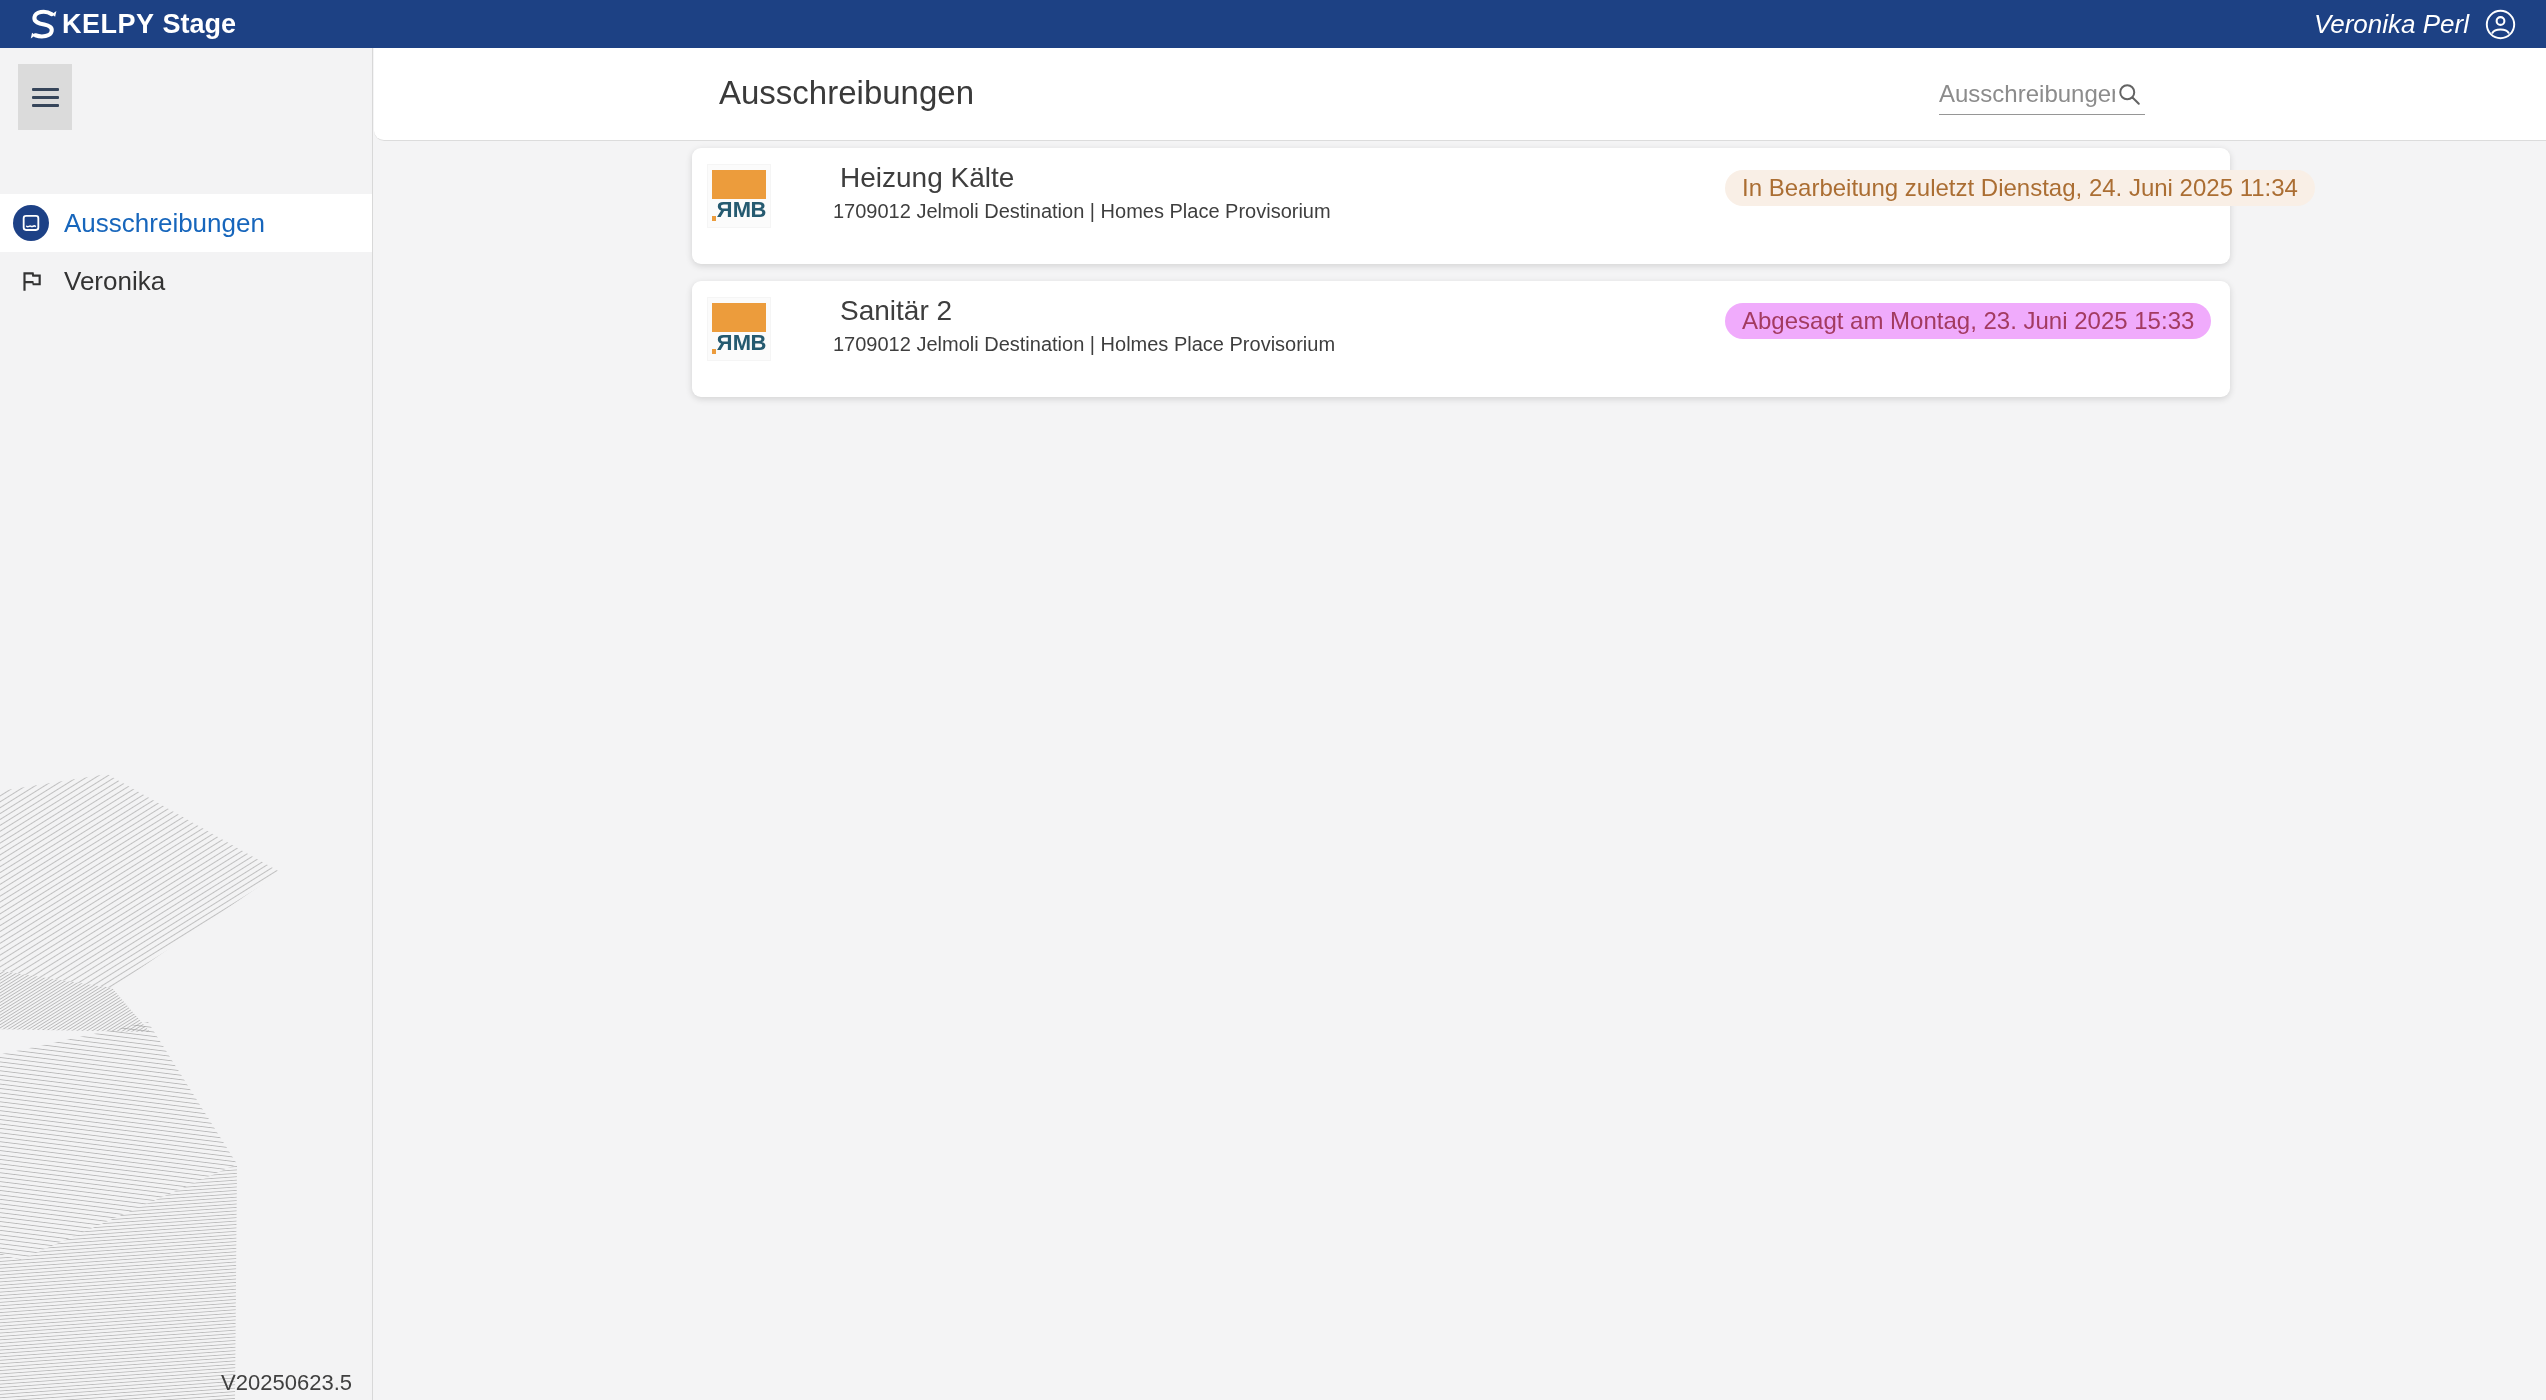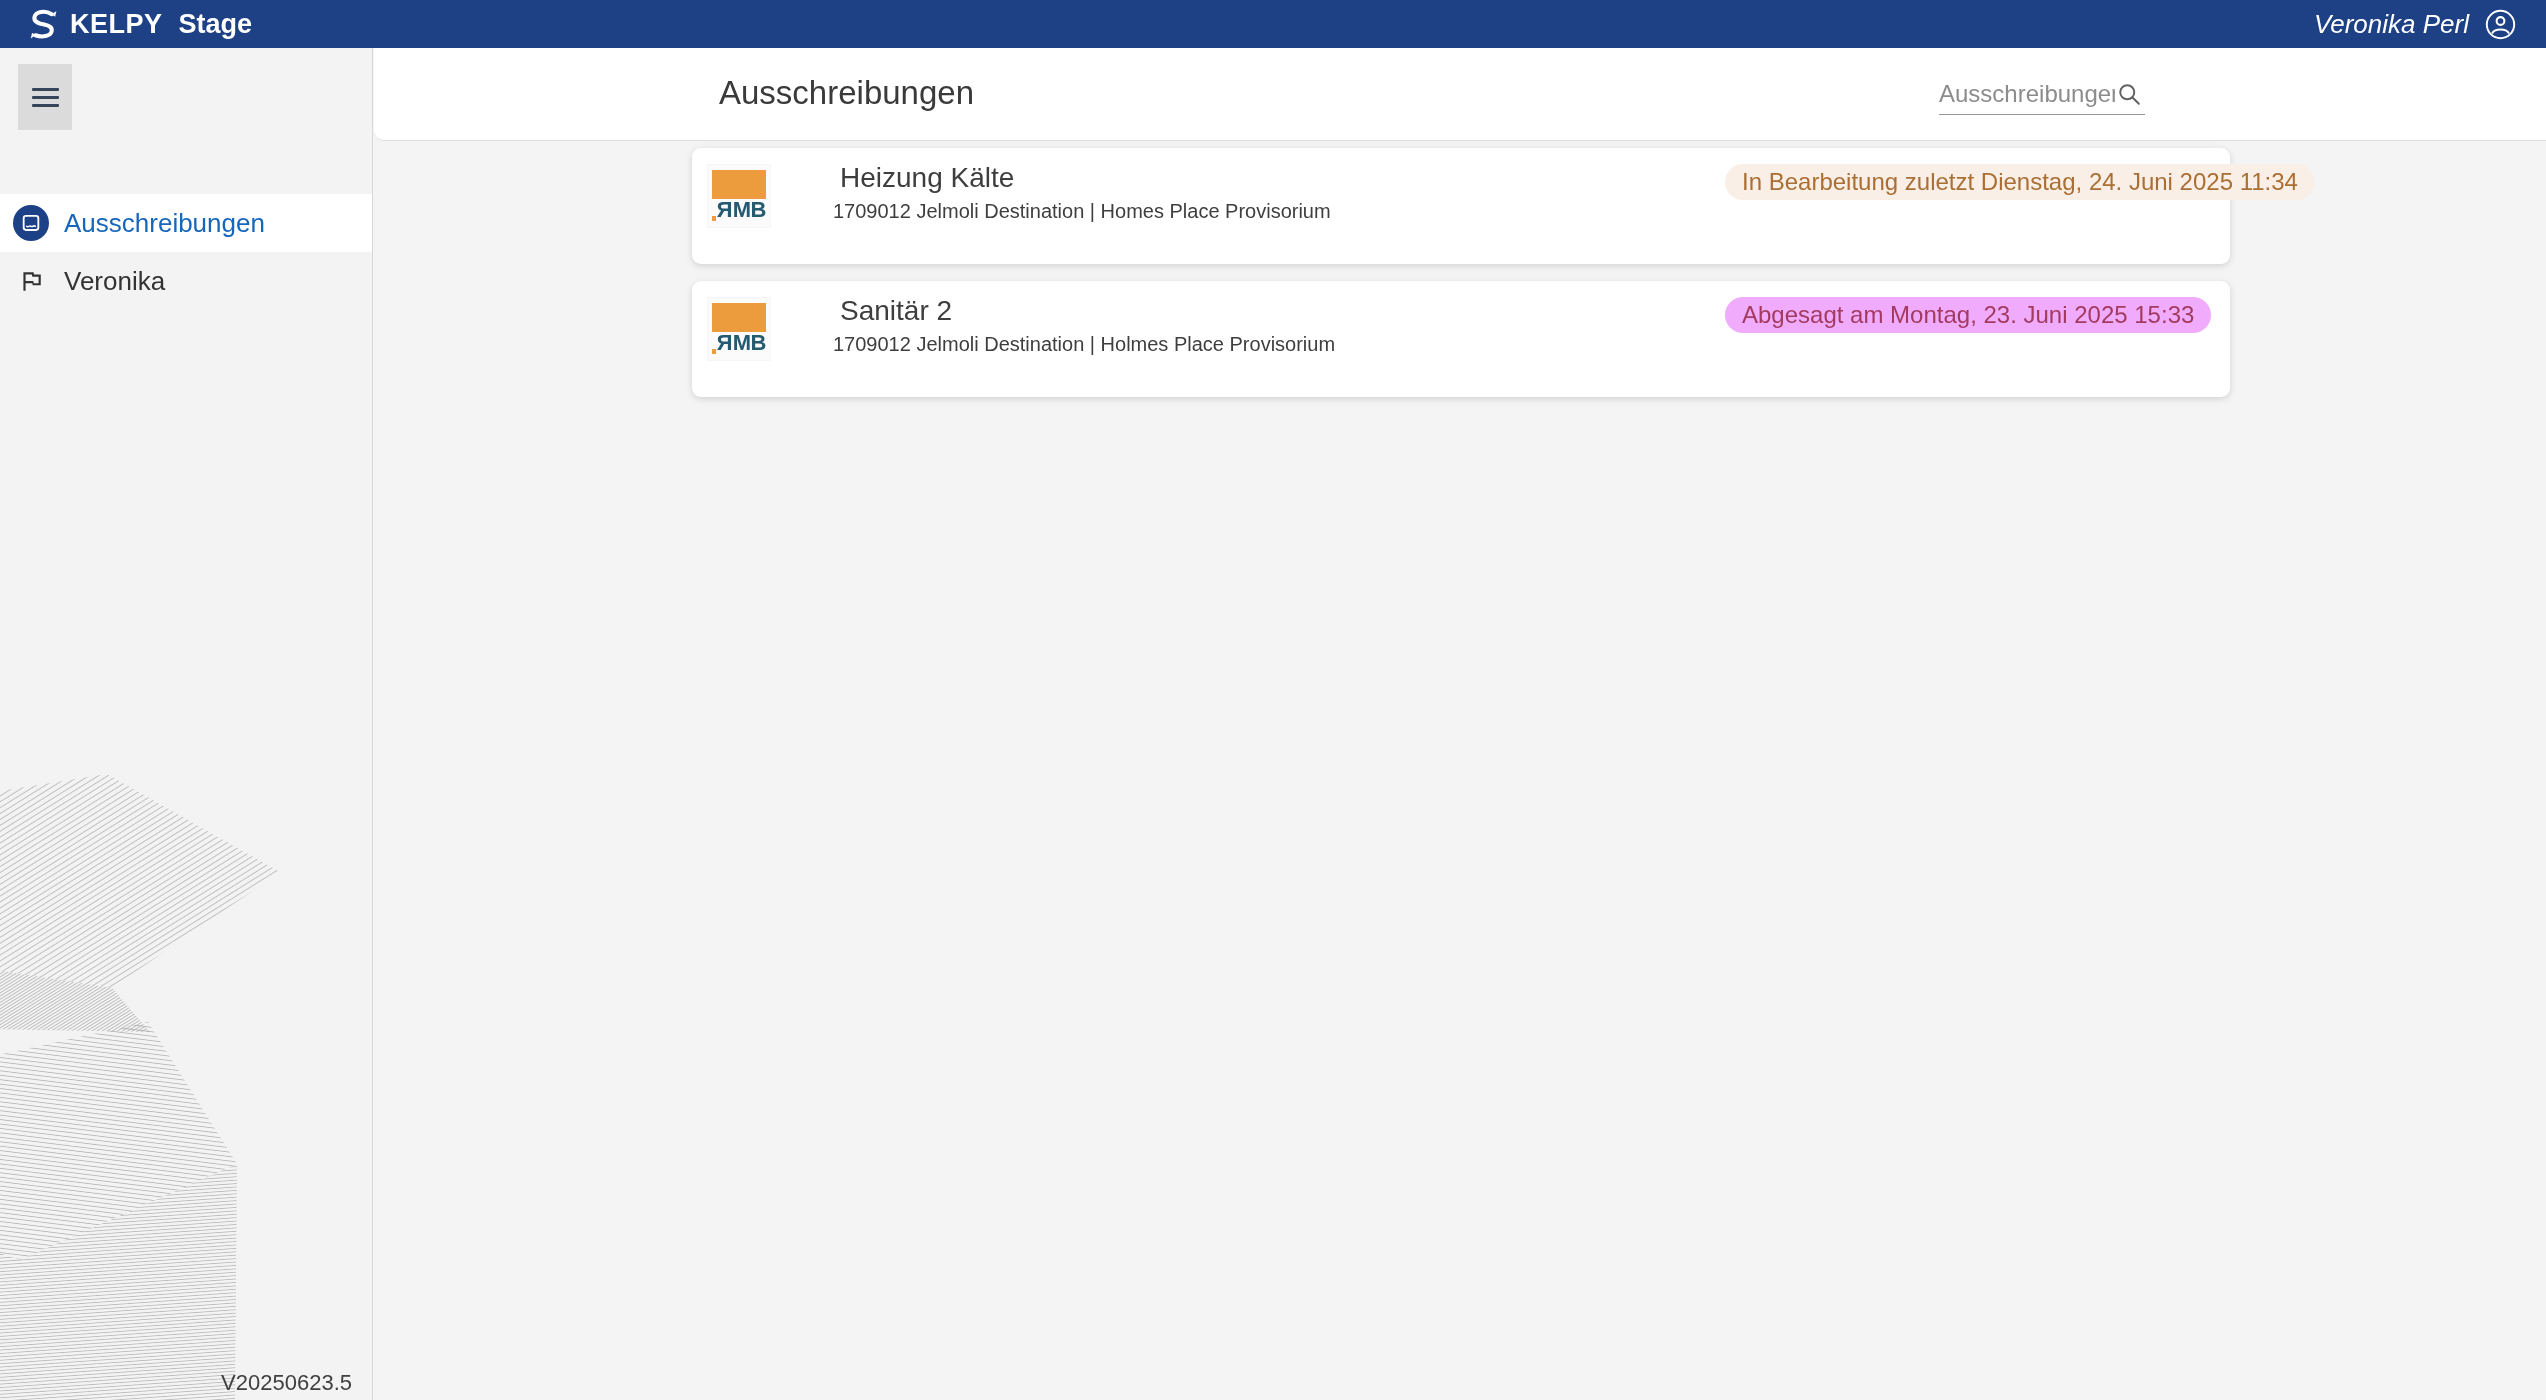--- a/index.html
+++ b/index.html
@@ -2,21 +2,21 @@
 <html><head>
 <meta charset="utf-8">
 <style>
   html,body{margin:0;padding:0;}
   body{font-family:"Liberation Sans",sans-serif;background:#e9e9e9;}
   .app{position:relative;width:2546px;height:1400px;background:#f4f4f5;overflow:hidden;}
 
   
   .navbar{position:absolute;left:0;top:0;width:2546px;height:48px;background:#1d4184;
           display:flex;align-items:center;padding:0 30px 0 26px;box-sizing:border-box;color:#fff;}
-  .brand{display:flex;align-items:center;gap:12px;}
+  .brand{display:flex;align-items:center;gap:4px;}
   .brand-name{font-size:27px;font-weight:700;letter-spacing:.5px;}
   .brand-env{font-size:27px;font-weight:600;margin-left:4px;}
   .nav-spacer{flex:1;}
   .user{display:flex;align-items:center;gap:16px;cursor:pointer;}
   .user-name{font-size:26px;font-weight:400;font-style:italic;}
 
   
   .sidebar{position:absolute;left:0;top:48px;width:373px;height:1352px;background:#f3f3f4;
            border-right:1px solid #d8d8d8;box-sizing:border-box;}
   .menu-btn{position:absolute;left:18px;top:16px;width:54px;height:66px;background:#dbdbdb;
@@ -52,21 +52,21 @@
   .card.c0{top:148px;} .card.c1{top:281px;}
   .logo-tile{position:absolute;left:16px;top:17px;width:62px;height:62px;background:#fbfbfb;
         box-shadow:0 0 0 1px rgba(0,0,0,.04);}
   .logo-rect{position:absolute;left:4px;top:5px;width:54px;height:29px;background:#ec9c3c;}
   .logo-text{position:absolute;left:4px;bottom:4px;width:54px;text-align:center;font-size:22px;
         font-weight:700;color:#255a70;letter-spacing:-.5px;display:flex;align-items:flex-end;justify-content:center;}
   .logo-text .dot{width:5px;height:5px;background:#ec9c3c;margin:0 1px 2px 0;}
   .logo-text .revr{display:inline-block;transform:scaleX(-1);}
   .card-title{position:absolute;left:148px;top:14px;font-size:28px;color:#3e3e3e;}
   .card-sub{position:absolute;left:141px;top:52px;font-size:20px;color:#3e3e3e;}
-  .status-badge{position:absolute;left:1033px;top:16px;height:36px;line-height:36px;
+  .status-badge{position:absolute;left:1033px;top:22px;height:36px;line-height:36px;
         padding:0 17px;border-radius:18px;font-size:24px;white-space:nowrap;}
 </style>
 </head>
 <body>
 
 <div class="app">
 
   <div class="navbar">
     <div class="brand">
       <span style="display:flex;">

